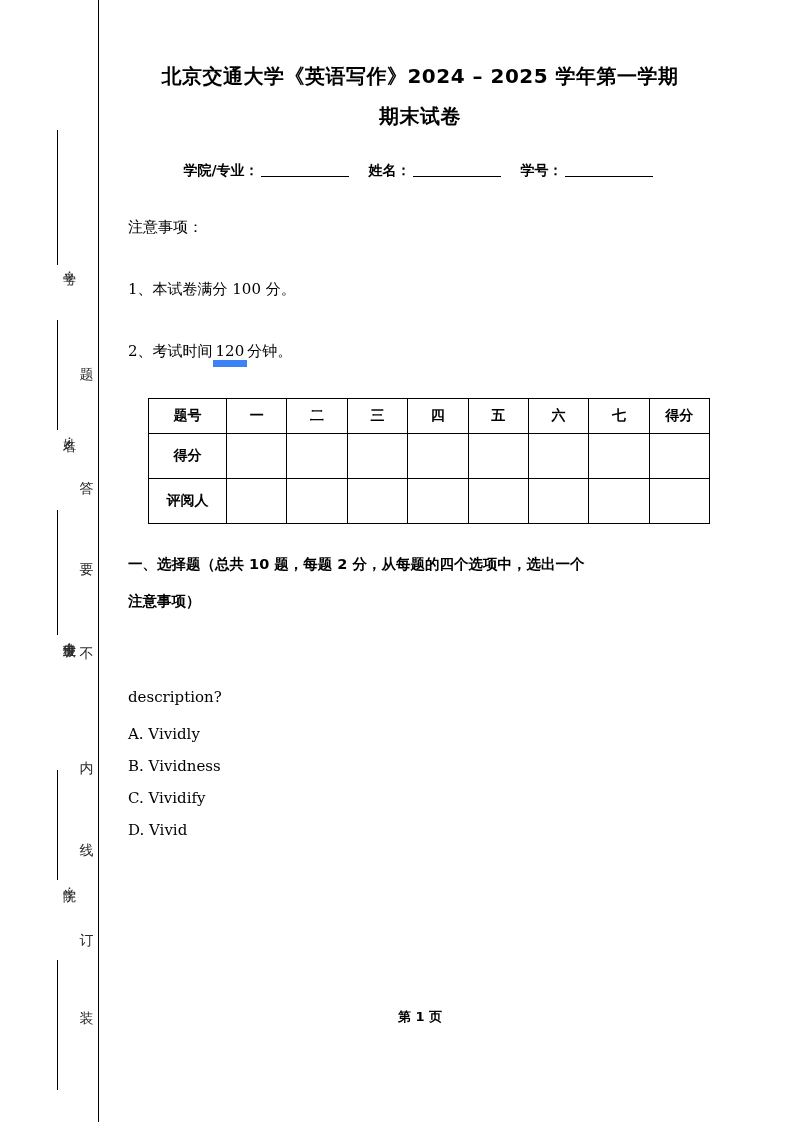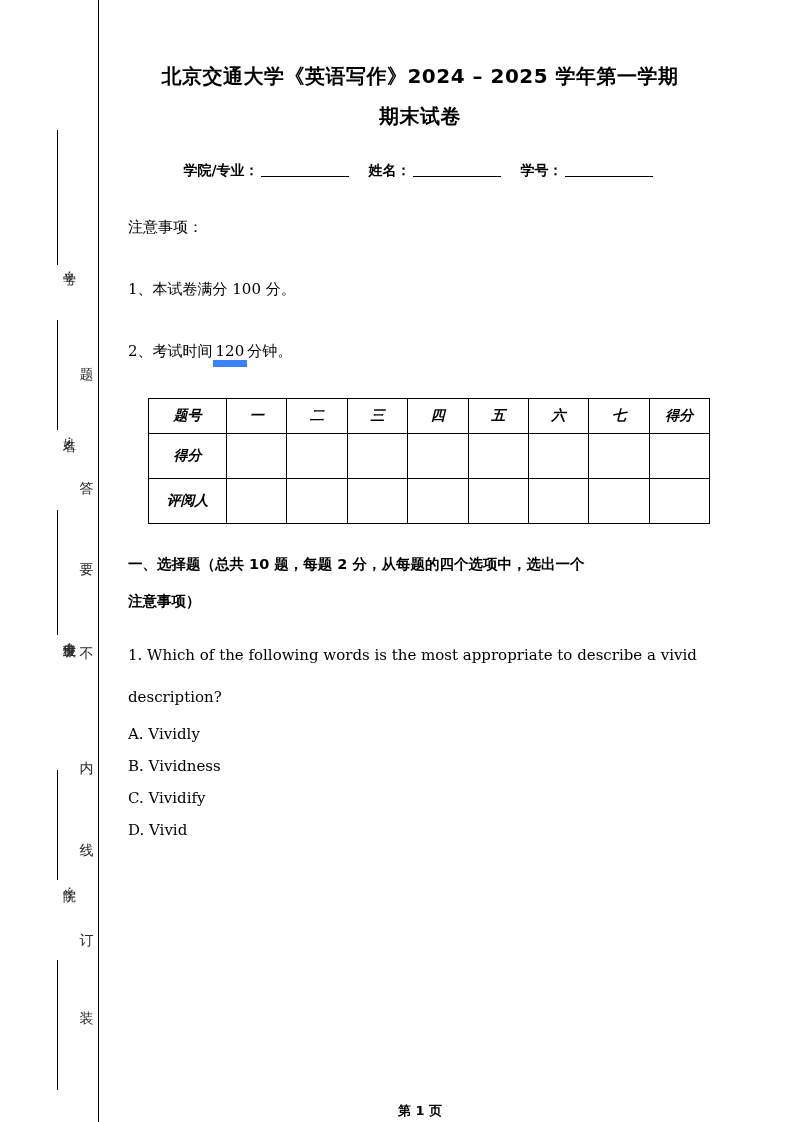--- a/index.html
+++ b/index.html
@@ -126,21 +126,20 @@
     width: 562px;
     table-layout: fixed;
   }
   .score-table td {
     border: 1px solid #000000;
     text-align: center;
     font-family: "DejaVu Sans", "Liberation Sans", sans-serif;
     font-weight: bold;
     font-size: 14px;
     padding: 0;
-    font-style: italic;
   }
   .score-table .r-head td { height: 34px; }
   .score-table .r-body td { height: 44px; }
   .score-table col.c-first { width: 78px; }
 
   
   .section-head {
     margin-top: 22px;
     font-family: "DejaVu Sans", "Liberation Sans", sans-serif;
     font-weight: bold;
@@ -155,21 +154,21 @@
   }
   .q-option {
     font-family: "DejaVu Serif", "Liberation Serif", serif;
     font-size: 15px;
     line-height: 32px;
   }
 
   .page-footer {
     position: absolute;
     left: 128px;
-    top: 1102px;
+    top: 1008px;
     width: 584px;
     text-align: center;
     font-family: "DejaVu Sans", "Liberation Sans", sans-serif;
     font-weight: bold;
     font-size: 13px;
   }
 </style>
 </head>
 <body>
 
@@ -274,21 +273,21 @@
         </tr>
       </tbody>
     </table>
 
     <div class="section-head">
       <span>一、选择题（总共 10 题，每题 2 分，从每题的四个选项中，选出一个</span><br>
       <span>注意事项）</span>
     </div>
 
     <div class="q-stem">
-      <span>1. Which of the following words is the most appropriate to describe a vivid</span><br>
+      <br>
       <span>description?</span>
     </div>
 
     <div class="q-option">A. Vividly</div>
     <div class="q-option">B. Vividness</div>
     <div class="q-option">C. Vividify</div>
     <div class="q-option">D. Vivid</div>
 
   </div>
 

